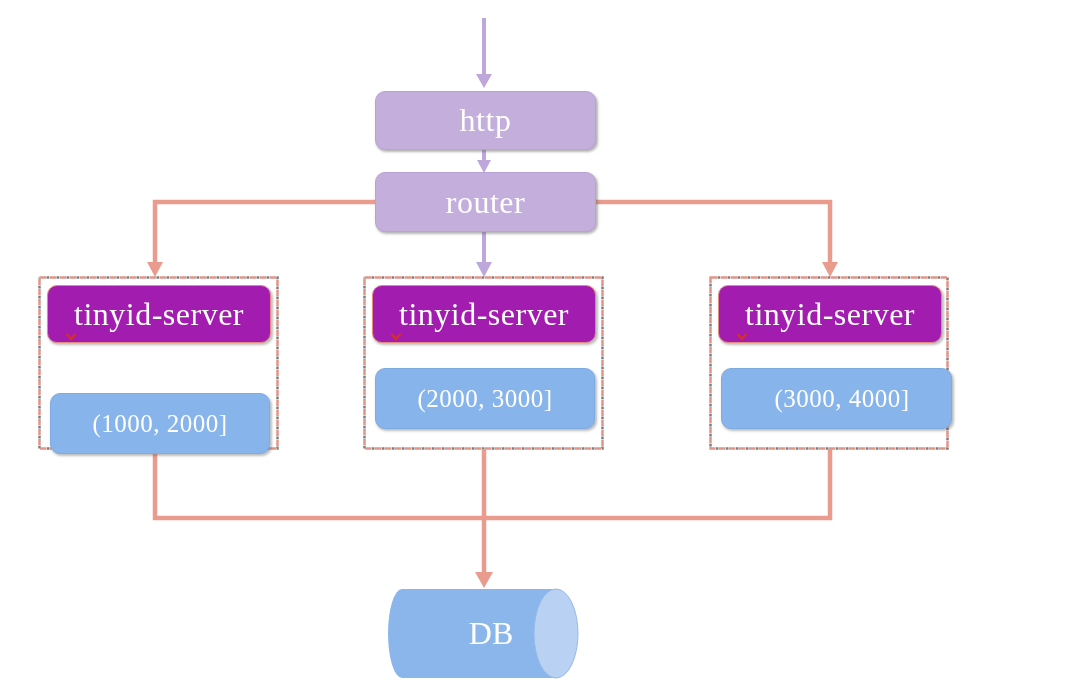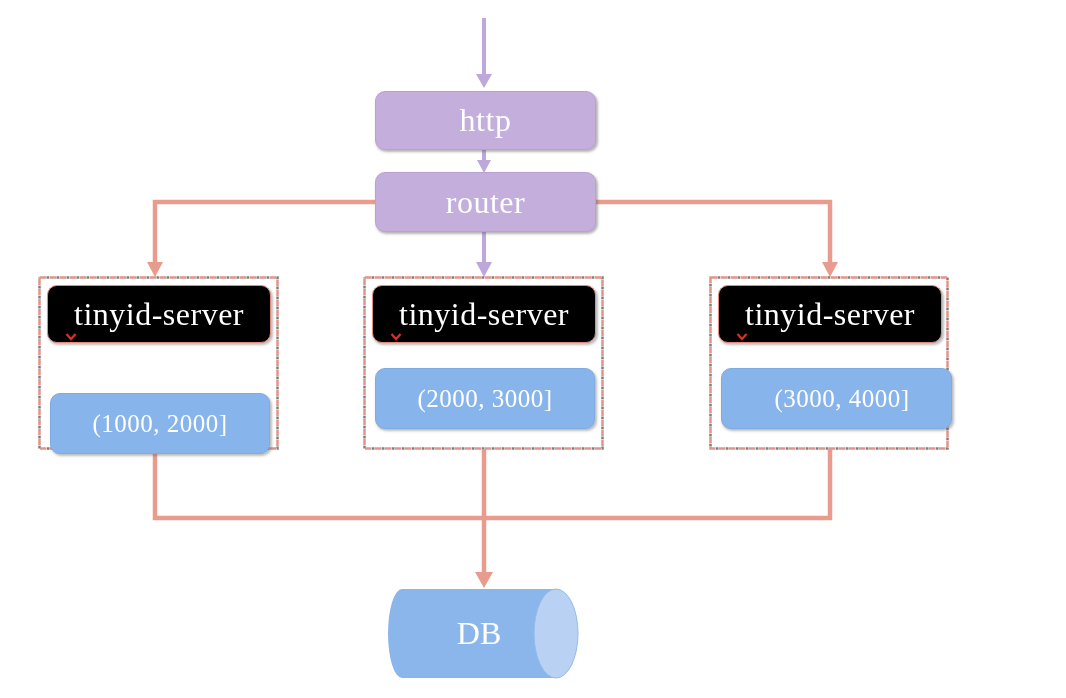--- a/index.html
+++ b/index.html
@@ -10,21 +10,21 @@
   .overlay { position:absolute; left:0; top:0; z-index:0; }
   .pill {
     position:absolute; z-index:2; display:flex; align-items:center; justify-content:center;
     color:#ffffff; border-radius:10px; letter-spacing:.5px;
   }
   .purple {
     background:#C3AEDC; border:1px solid #B9A2D3;
     box-shadow:1.5px 2px 2.5px rgba(90,90,90,.45);
   }
   .salmon {
-    background:#000000; border:1px solid #E08C81;
+    background:#a21caf; border:1px solid #E08C81;
     box-shadow:1.5px 2px 2.5px rgba(90,90,90,.40);
     align-items:center;
   }
   .blue {
     background:#87B5EB; border:1px solid #7EABE2;
     box-shadow:1.5px 2px 2.5px rgba(90,90,90,.40);
   }
   .f28 { font-size:32px; }
   .f25 { font-size:25px; }
 
@@ -32,21 +32,21 @@
   .box-router { left:375px; top:172px; width:219px; height:58px; }
 
   .box-s1 { left:47px;  top:285px; width:222px; height:56px; }
   .box-r1 { left:50px;  top:368px; width:218px; height:59px;margin-top:25px; }
   .box-s2 { left:372px; top:285px; width:222px; height:56px; }
   .box-r2 { left:375px; top:368px; width:218px; height:59px; }
   .box-s3 { left:718px; top:285px; width:222px; height:56px; }
   .box-r3 { left:721px; top:368px; width:218px; height:59px;padding-left:11px; }
 
   .db-label {
-    position:absolute; z-index:2; left:402px; top:589px; width:154px; height:89px;
+    position:absolute; z-index:2; left:414px; top:589px; width:154px; height:89px;
     display:flex; align-items:center; justify-content:center; color:#fff;
   }
   .spell {
     position:absolute; left:17px; bottom:1px; width:12px; height:8px;
   }
   .spell polyline { fill:none; stroke:#D93025; stroke-width:2.2; }
 
   .pline  { stroke:#BEA7DA; stroke-width:4; fill:none; }
   .pfill  { fill:#BEA7DA; }
   .sline  { stroke:#E99C8D; stroke-width:4.5; fill:none; }

